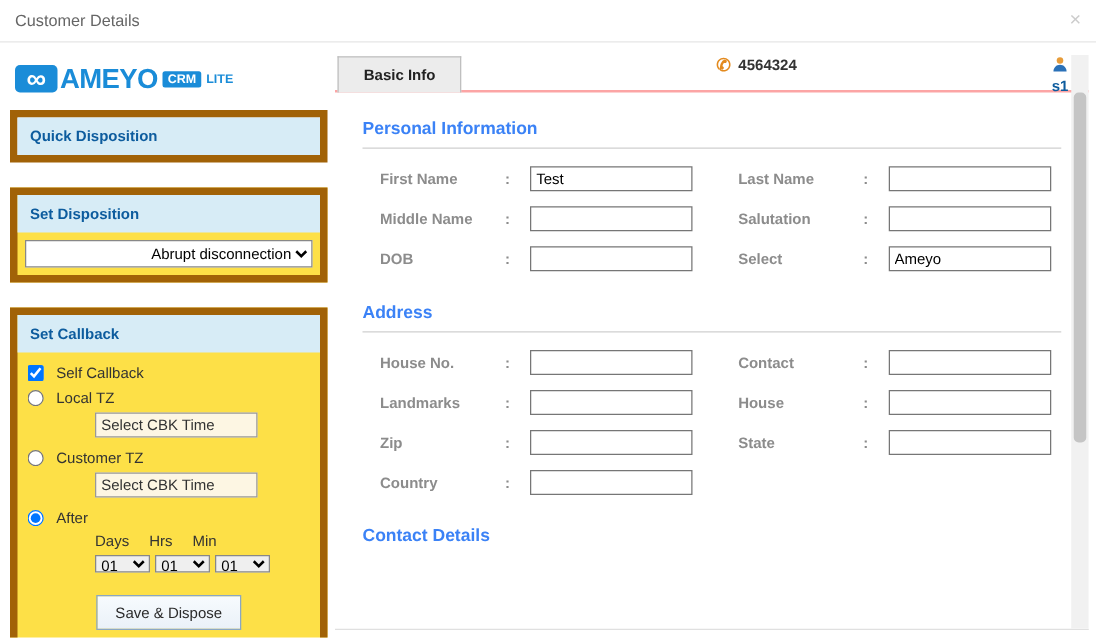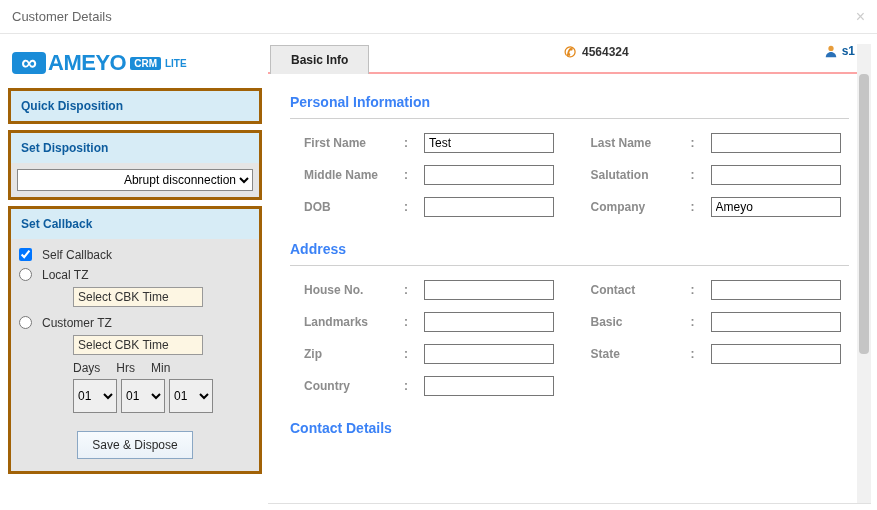--- a/index.html
+++ b/index.html
@@ -75,23 +75,23 @@
     border-radius: 2px;
     margin-left: 2px;
   }
   .logo-lite {
     font-size: 10px;
     font-weight: 700;
     color: #1a8cd8;
     margin-left: 2px;
   }
   .panel {
-    border: 3px solid #a16207;
-    margin-bottom: 6px;
-    background: #e5e5e5;
+    border: 6px solid #a16207;
+    margin-bottom: 20px;
+    background: #fde047;
   }
   .panel-header {
     background: #d7ecf6;
     color: #0d5c9e;
     font-weight: bold;
     font-size: 12px;
     padding: 8px 10px;
   }
   .panel-body {
     padding: 6px 6px;
@@ -99,21 +99,21 @@
   select.wide {
     width: 100%;
     height: 22px;
     border: 1px solid #888;
     font-size: 12px;
     background: #fff;
     text-align: right;
   }
   .cb-row {
     display: flex;
-    align-items: flex-start;
+    align-items: flex-end;
     gap: 6px;
     padding: 3px 2px;
     font-size: 12px;
     color: #333;
   }
   .cb-row input[type=checkbox], .cb-row input[type=radio] {
     margin: 0 4px 0 0;
   }
   .cbk-time {
     margin: 2px 0 6px 56px;
@@ -137,21 +137,21 @@
     font-size: 12px;
     color: #333;
     margin-bottom: 4px;
   }
   .after-selects {
     display: flex;
     gap: 4px;
   }
   .after-selects select {
     width: 44px;
-    height: 34px;
+    height: 14px;
     border: 1px solid #888;
     font-size: 12px;
   }
   .save-btn {
     display: block;
     margin: 18px auto 6px auto;
     padding: 6px 14px;
     border: 1px solid #8aa7c4;
     background: linear-gradient(#f7fbfe,#eaf1f8);
     color: #2a2a2a;
@@ -198,20 +198,21 @@
     color: #e38a1e;
     font-size: 14px;
   }
   .user-area {
     display: flex;
     align-items: center;
     gap: 4px;
     padding-right: 16px;
     color: #0d5c9e;
     font-weight: bold;
+    flex-direction: column;
   }
   .user-icon {
     width: 14px; height: 14px;
     display: inline-flex;
     align-items: center; justify-content: center;
   }
   .form-area {
     overflow-y: auto;
     height: calc(100% - 30px);
     padding: 10px 22px 10px 22px;
@@ -326,20 +327,24 @@
         </div>
 
         <div class="cb-row">
           <input type="radio" name="tz" style="">
           <span>Customer TZ</span>
         </div>
         <div class="cbk-time">
           <span>Select CBK Time</span>
         </div>
 
+        <div class="cb-row">
+          <input type="radio" name="tz" checked="" style="">
+          <span>After</span>
+        </div>
         <div class="after-block">
           <div class="after-labels">
             <span>Days</span>
             <span>Hrs</span>
             <span>Min</span>
           </div>
           <div class="after-selects">
             <select><option>01</option></select>
             <select><option>01</option></select>
             <select><option>01</option></select>
@@ -393,21 +398,21 @@
           <span class="fld-label">Salutation</span>
           <span class="fld-colon">:</span>
           <input class="fld-input" value="" style="">
         </div>
         <div class="field">
           <span class="fld-label">DOB</span>
           <span class="fld-colon">:</span>
           <input class="fld-input" value="" style="">
         </div>
         <div class="field">
-          <span class="fld-label">Company</span>
+          <span class="fld-label">Select</span>
           <span class="fld-colon">:</span>
           <input class="fld-input" value="Ameyo" style="">
         </div>
       </div>
 
       <div class="section-title">Address</div>
       <hr class="sep">
       <div class="form-grid">
         <div class="field">
           <span class="fld-label">House No.</span>
@@ -418,21 +423,21 @@
           <span class="fld-label">Contact</span>
           <span class="fld-colon">:</span>
           <input class="fld-input" value="" style="">
         </div>
         <div class="field">
           <span class="fld-label">Landmarks</span>
           <span class="fld-colon">:</span>
           <input class="fld-input" value="" style="">
         </div>
         <div class="field">
-          <span class="fld-label">Basic</span>
+          <span class="fld-label">House</span>
           <span class="fld-colon">:</span>
           <input class="fld-input" value="" style="">
         </div>
         <div class="field">
           <span class="fld-label">Zip</span>
           <span class="fld-colon">:</span>
           <input class="fld-input" value="" style="">
         </div>
         <div class="field">
           <span class="fld-label">State</span>

